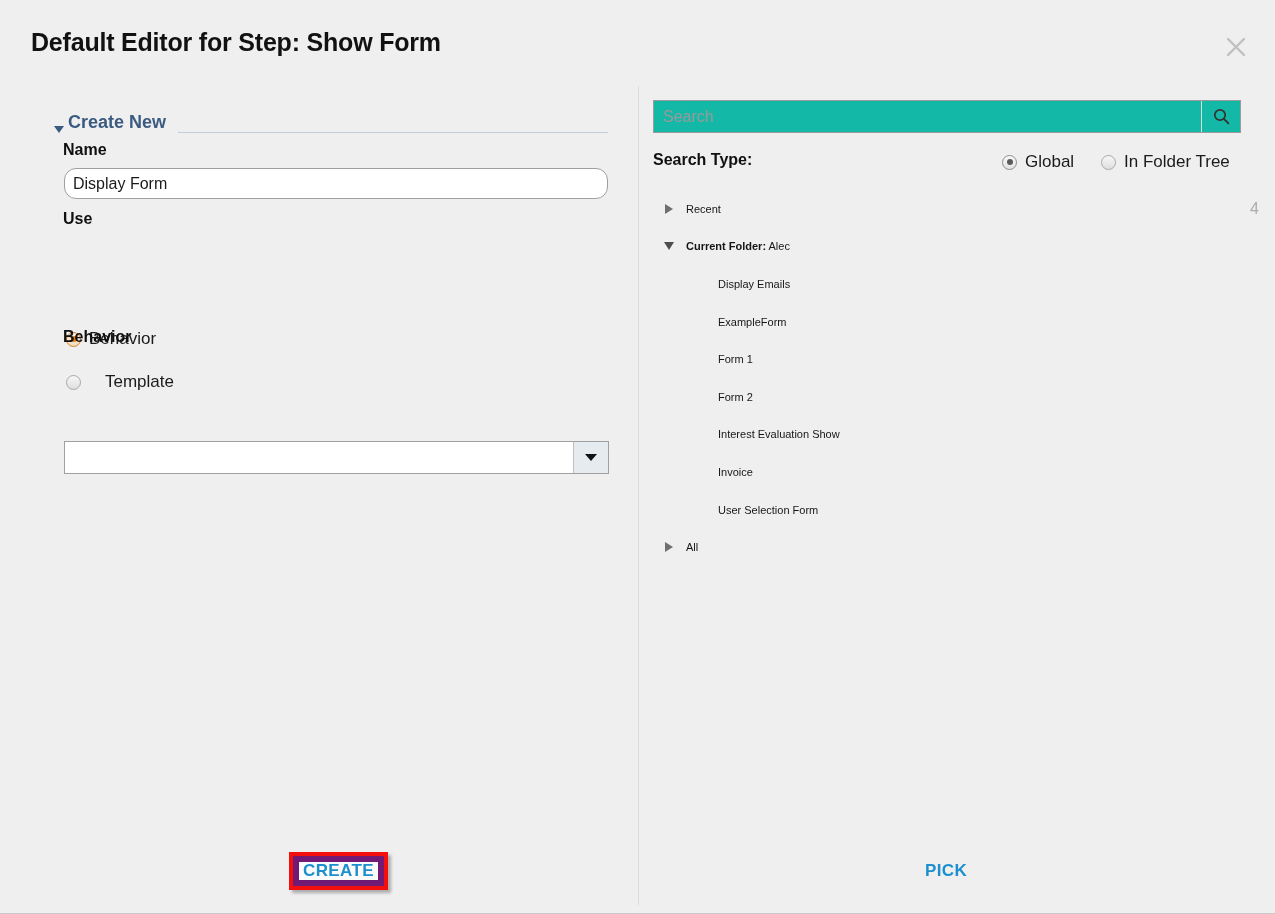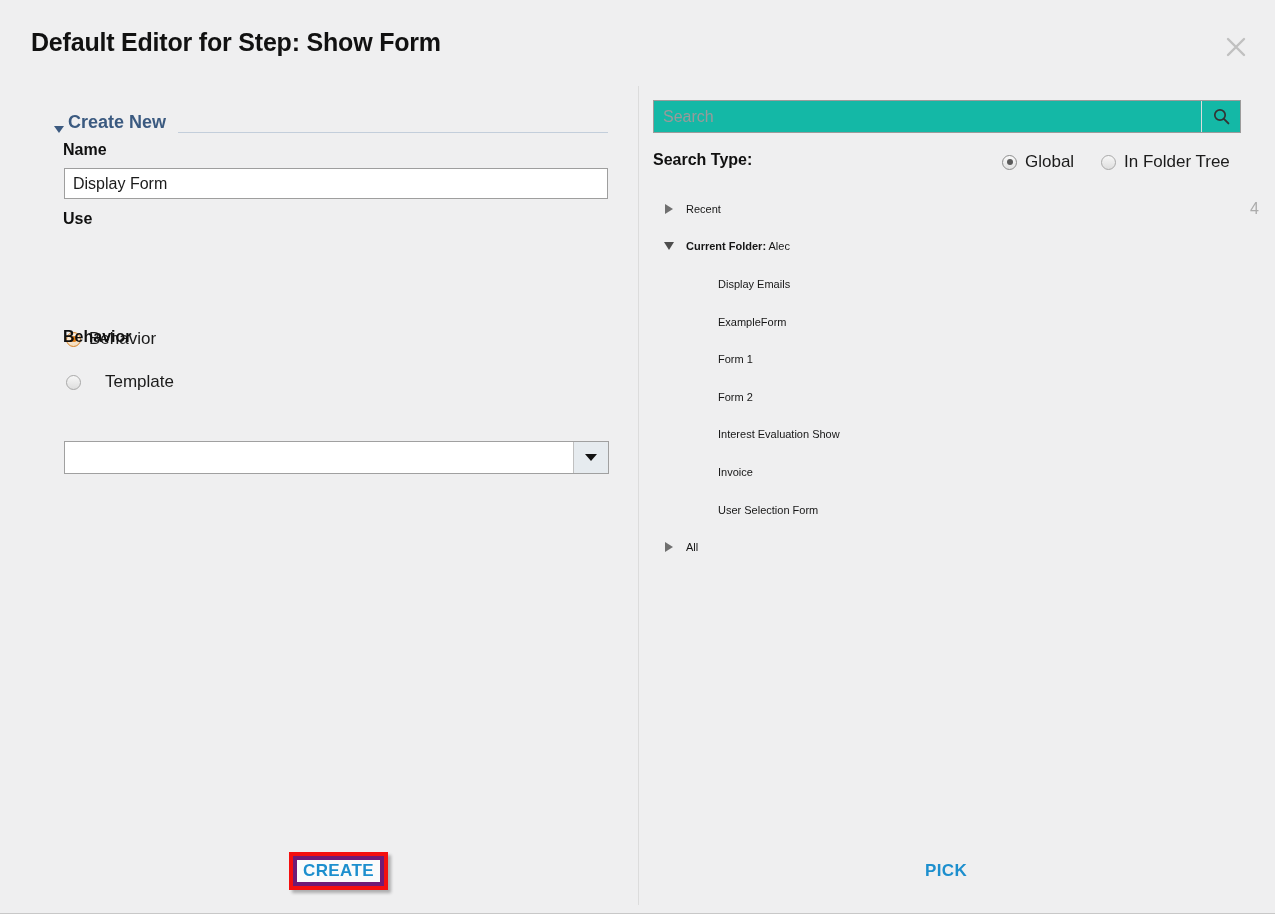--- a/index.html
+++ b/index.html
@@ -123,21 +123,21 @@
     width: 544px;
     height: 31px;
     box-sizing: border-box;
     border: 1px solid #9e9e9e;
     background: #ffffff;
     font-family: "Liberation Sans", sans-serif;
     font-size: 16px;
     color: #1b1b1b;
     padding: 0 8px;
     outline: none;
-    border-radius: 0;
+    border-radius: 12px;
   }
 
   
   .radio-row {
     position: absolute;
     display: flex;
     align-items: center;
     cursor: pointer;
     white-space: nowrap;
   }
@@ -332,21 +332,21 @@
     width: 99px;
     height: 38px;
     border: 4px solid #f40f0f;
     box-sizing: border-box;
     box-shadow: 3px 3px 3px rgba(0,0,0,0.28);
   }
   #create-button {
     position: absolute;
     inset: 0;
     background: #fbfbfb;
-    border: 4px solid #701a75;
+    border: 6px solid #701a75;
     box-sizing: border-box;
     display: flex;
     align-items: center;
     justify-content: center;
     cursor: pointer;
     font-size: 17px;
     font-weight: bold;
     letter-spacing: 0.4px;
     color: #1d8fce;
   }

